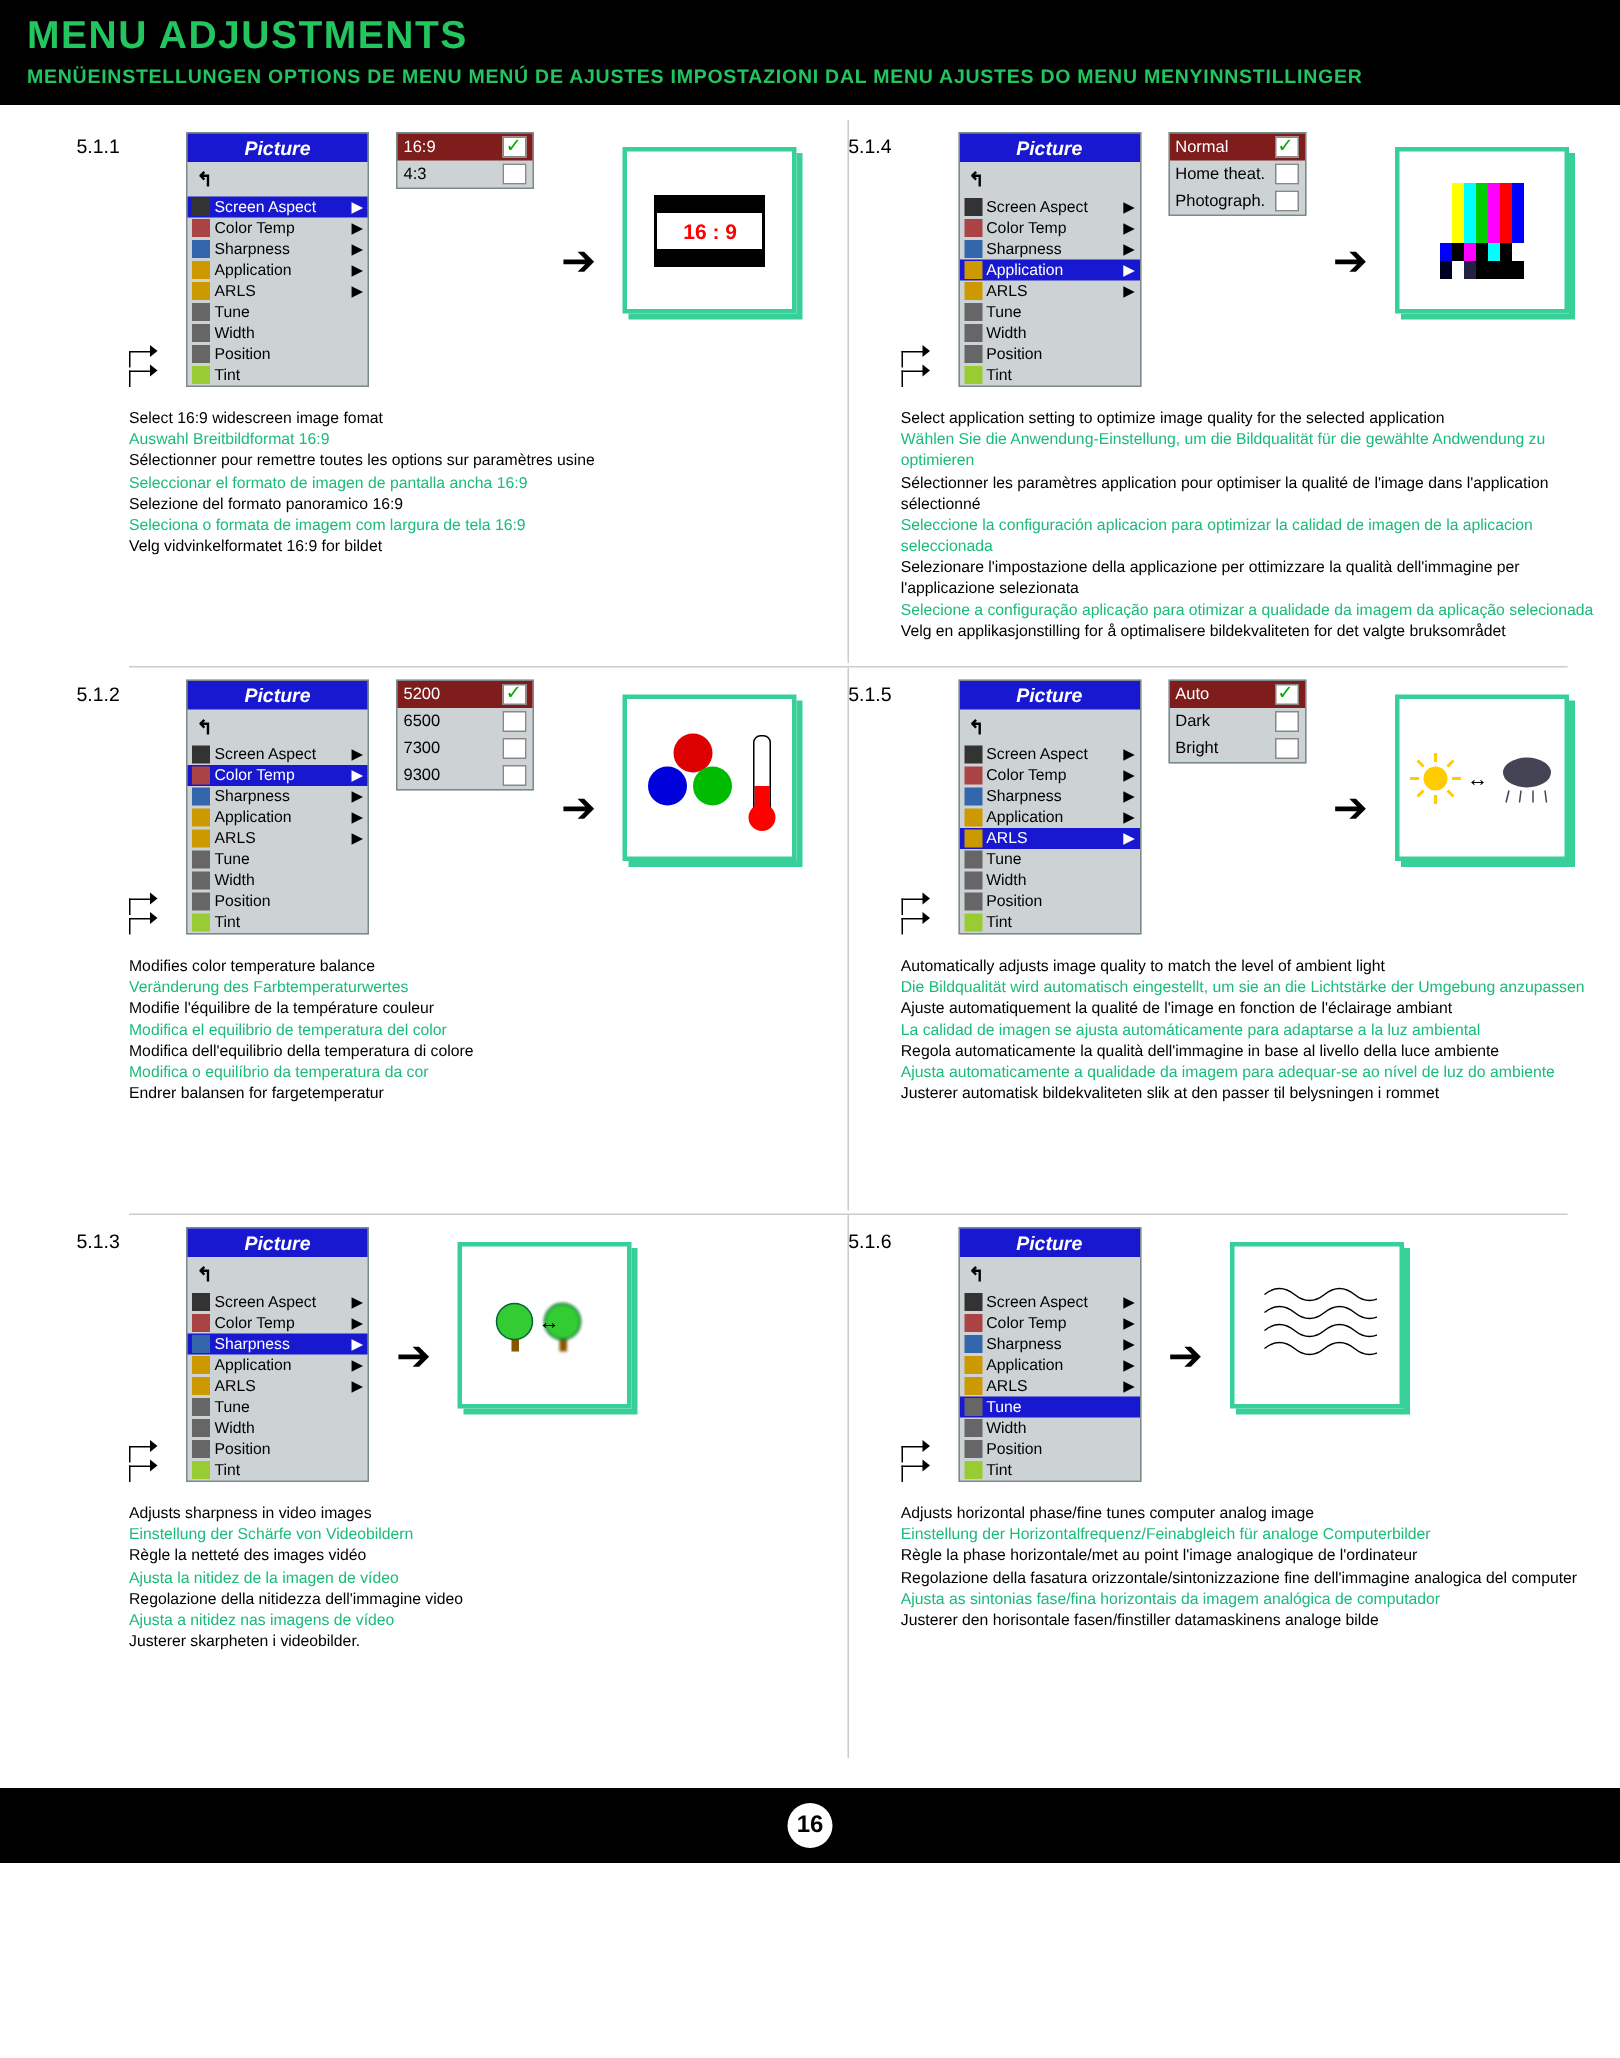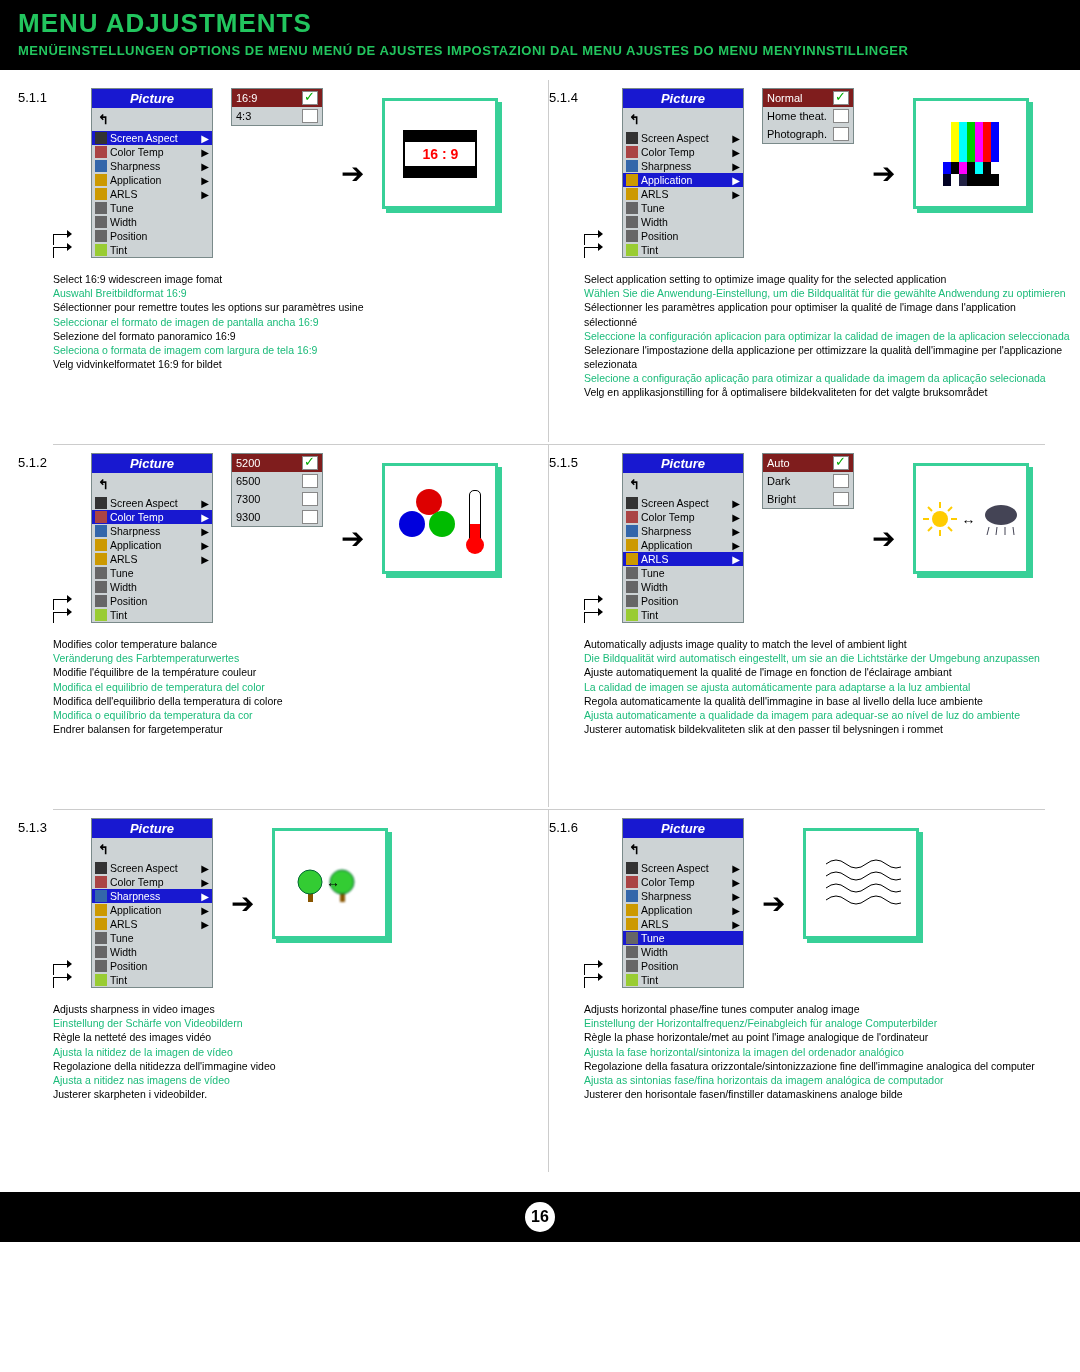--- a/index.html
+++ b/index.html
@@ -1,19 +1,19 @@
 <!DOCTYPE html>
 <html><head>
 <meta charset="utf-8">
 <style>
   body { margin:0; padding:0; font-family: Arial, Helvetica, sans-serif; background:#fff; width:1080px; }
   .hdr { background:#000; color:#22c55e; padding:8px 18px 12px 18px; }
   .hdr h1 { margin:0; font-size:26px; letter-spacing:1px; font-weight:bold; font-family:Arial,sans-serif;}
   .hdr .sub { font-size:13px; font-weight:bold; letter-spacing:0.5px; margin-top:4px;}
-  .page { padding:10px 0 0 18px; }
+  .page { padding:10px 0 0 18px;margin-left:33px; }
   .grid { display:grid; grid-template-columns: 1fr 1fr; }
   .cell { position:relative; padding:8px 10px 14px 35px; min-height:340px; }
   .cell.borderR { border-right:1px solid #ccc; }
   .cell .num { position:absolute; left:0; top:10px; font-size:13px; }
   .menu-row { display:flex; align-items:flex-end; gap:18px; }
   .level-icons { width:20px; display:flex; flex-direction:column; gap:2px; padding-top:2px;}
   .lvl { width:14px; height:10px; border:1px solid #000; border-bottom:none; border-right:none; position:relative;}
   .lvl::after { content:""; position:absolute; right:-4px; top:-5px; width:0;height:0;border-left:5px solid #000;border-top:4px solid transparent;border-bottom:4px solid transparent;}
   .menubox { background:#cdd3d5; border:1px solid #7a8a8a; font-size:11px; width:120px; }
   .menubox .title { background:#1818d0; color:#fff; text-align:center; padding:2px 0; font-style:italic; font-weight:bold; font-size:13px;}
@@ -613,21 +613,20 @@
     <path d="M5 36 Q15 28 25 36 T45 36 T65 36 T85 36" stroke="#000" fill="none"></path>
     <path d="M5 48 Q15 40 25 48 T45 48 T65 48 T85 48" stroke="#000" fill="none"></path>
                 </svg></div>
             </div>
           </div>
     </div>
     <div class="desc">
           <div class="">Adjusts horizontal phase/fine tunes computer analog image</div>
           <div class="g">Einstellung der Horizontalfrequenz/Feinabgleich für analoge Computerbilder</div>
           <div class="">Règle la phase horizontale/met au point l'image analogique de l'ordinateur</div>
-          <div class="g">Ajusta la fase horizontal/sintoniza la imagen del ordenador analógico</div>
           <div class="">Regolazione della fasatura orizzontale/sintonizzazione fine dell'immagine analogica del computer</div>
           <div class="g">Ajusta as sintonias fase/fina horizontais da imagem analógica de computador</div>
           <div class="">Justerer den horisontale fasen/finstiller datamaskinens analoge bilde</div>
         </div>
   </div>
     </div>
 </div>
 
 <div class="footer">
   <div class="pgnum">16</div>

